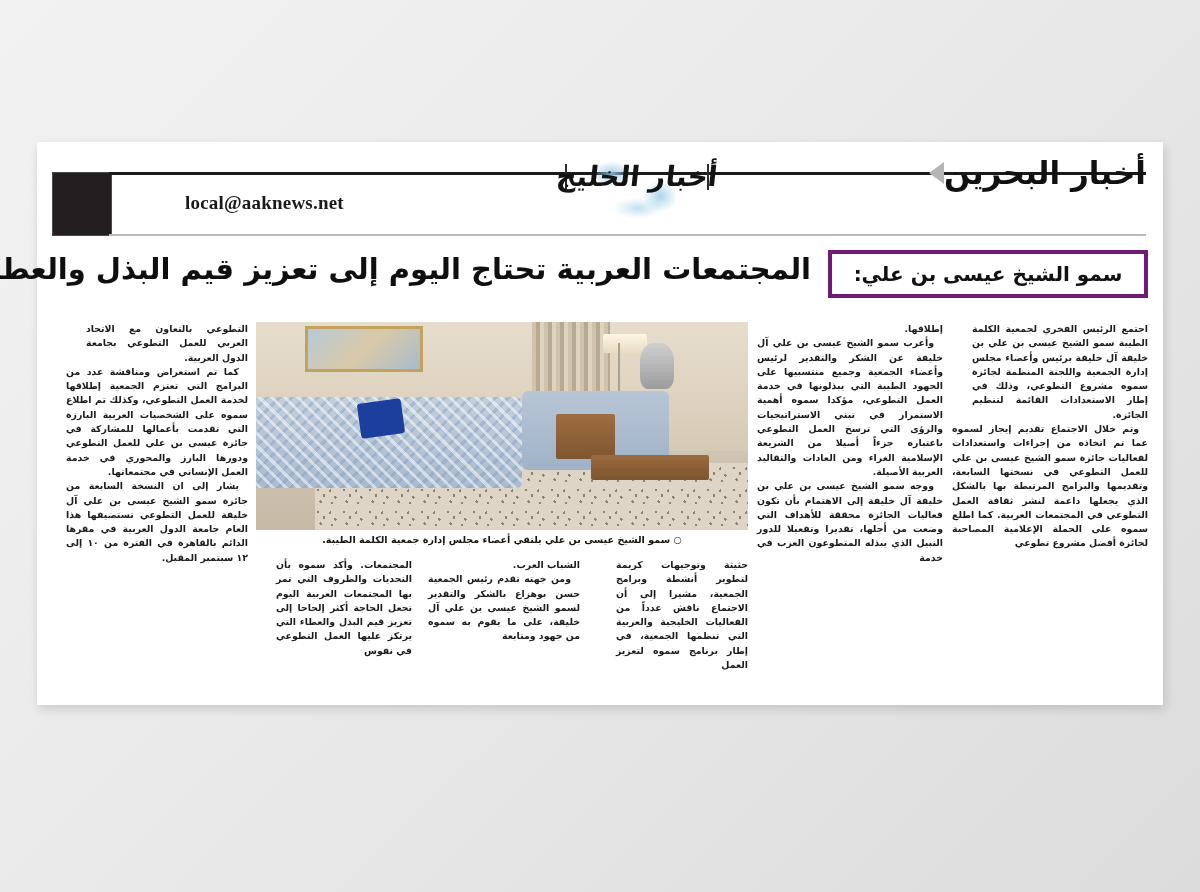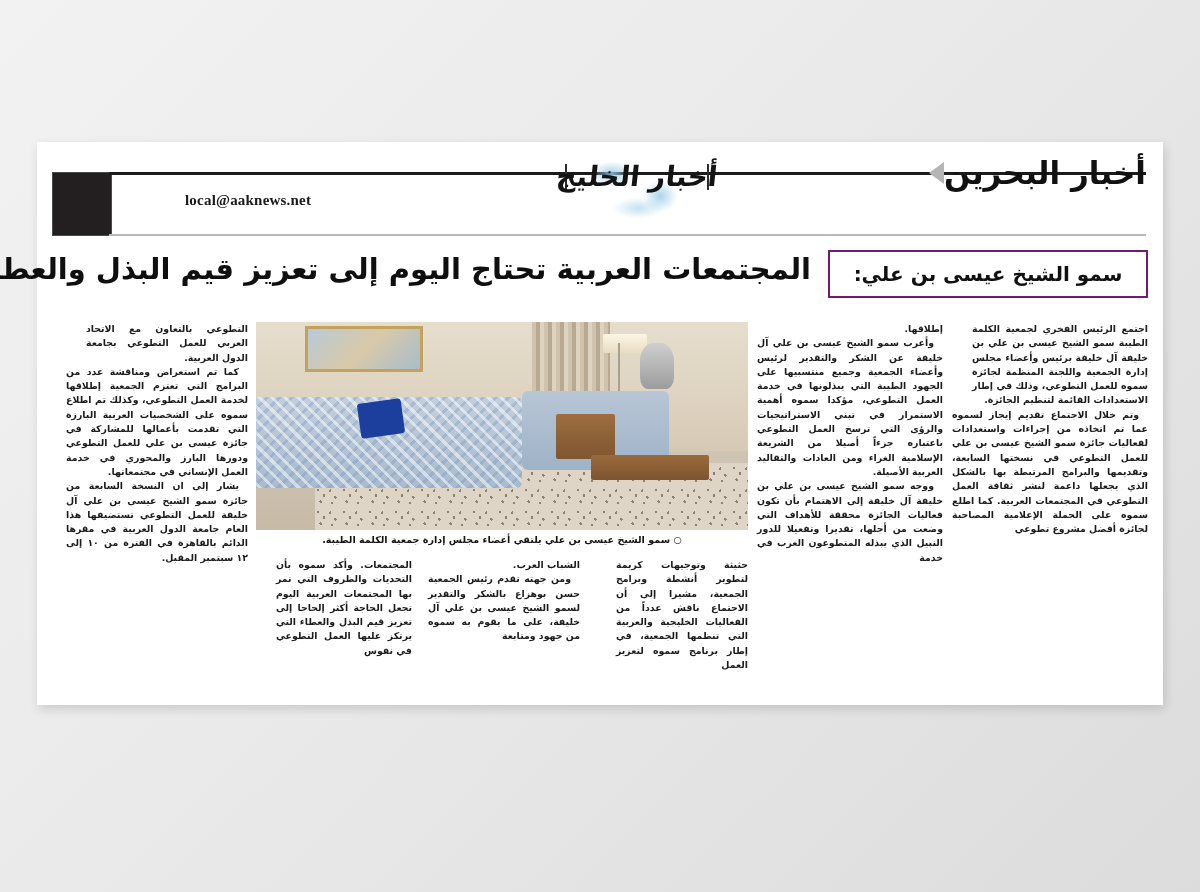--- a/index.html
+++ b/index.html
@@ -60,21 +60,21 @@
     width: 1037px;
     height: 2px;
     background: #b9b9b9;
   }
 
   .email-line {
     position: absolute;
     left: 148px;
     top: 50px;
     font-family: "Liberation Serif", serif;
-    font-size: 15px;
+    font-size: 19px;
     font-weight: bold;
     letter-spacing: 0.2px;
     color: #1a1a1a;
   }
 
   
   .logo-wrap {
     position: absolute;
     left: 500px;
     top: 2px;
@@ -146,21 +146,21 @@
     top: 108px;
     width: 100%;
     height: 60px;
   }
   .kicker-box {
     position: absolute;
     right: 15px;
     top: 0;
     width: 320px;
     height: 48px;
-    border: 2px solid #701a75;
+    border: 4px solid #701a75;
     display: flex;
     align-items: center;
     justify-content: center;
     direction: rtl;
   }
   .kicker-text {
     font-family: "DejaVu Sans", sans-serif;
     font-size: 20px;
     font-weight: bold;
     color: #111;
@@ -377,21 +377,21 @@
         <div class="ph table-low"></div>
       </div>
     </div>
 
     <div class="caption">
       <span>○</span>
       <span>سمو الشيخ عيسى بن علي يلتقي أعضاء مجلس إدارة جمعية الكلمة الطيبة.</span>
     </div>
 
     <div class="col" id="col-1">
-        <p class="noind">اجتمع الرئيس الفخري لجمعية الكلمة الطيبة سمو الشيخ عيسى بن علي بن خليفة آل خليفة برئيس وأعضاء مجلس إدارة الجمعية واللجنة المنظمة لجائزة سموه للعمل التطوعي، وذلك في إطار الاستعدادات القائمة لتنظيم الجائزة.</p>
+        <p class="noind">اجتمع الرئيس الفخري لجمعية الكلمة الطيبة سمو الشيخ عيسى بن علي بن خليفة آل خليفة برئيس وأعضاء مجلس إدارة الجمعية واللجنة المنظمة لجائزة سموه مشروع التطوعي، وذلك في إطار الاستعدادات القائمة لتنظيم الجائزة.</p>
         <p>وتم خلال الاجتماع تقديم إيجاز لسموه عما تم اتخاذه من إجراءات واستعدادات لفعاليات جائزة سمو الشيخ عيسى بن علي للعمل التطوعي في نسختها السابعة، وتقديمها والبرامج المرتبطة بها بالشكل الذي يجعلها داعمة لنشر ثقافة العمل التطوعي في المجتمعات العربية. كما اطلع سموه على الحملة الإعلامية المصاحبة لجائزة أفضل مشروع تطوعي</p>
       </div>
     <div class="col" id="col-2">
         <p class="noind">إطلاقها.</p>
         <p>وأعرب سمو الشيخ عيسى بن علي آل خليفة عن الشكر والتقدير لرئيس وأعضاء الجمعية وجميع منتسبيها على الجهود الطيبة التي يبذلونها في خدمة العمل التطوعي، مؤكدا سموه أهمية الاستمرار في تبني الاستراتيجيات والرؤى التي ترسخ العمل التطوعي باعتباره جزءاً أصيلا من الشريعة الإسلامية الغراء ومن العادات والتقاليد العربية الأصيلة.</p>
         <p>ووجه سمو الشيخ عيسى بن علي بن خليفة آل خليفة إلى الاهتمام بأن تكون فعاليات الجائزة محققة للأهداف التي وضعت من أجلها، تقديرا وتفعيلا للدور النبيل الذي يبذله المتطوعون العرب في خدمة</p>
       </div>
     <div class="col" id="col-4">
         <p class="noind">الشباب العرب.</p>
         <p>ومن جهته تقدم رئيس الجمعية حسن بوهزاع بالشكر والتقدير لسمو الشيخ عيسى بن علي آل خليفة، على ما يقوم به سموه من جهود ومتابعة</p>

